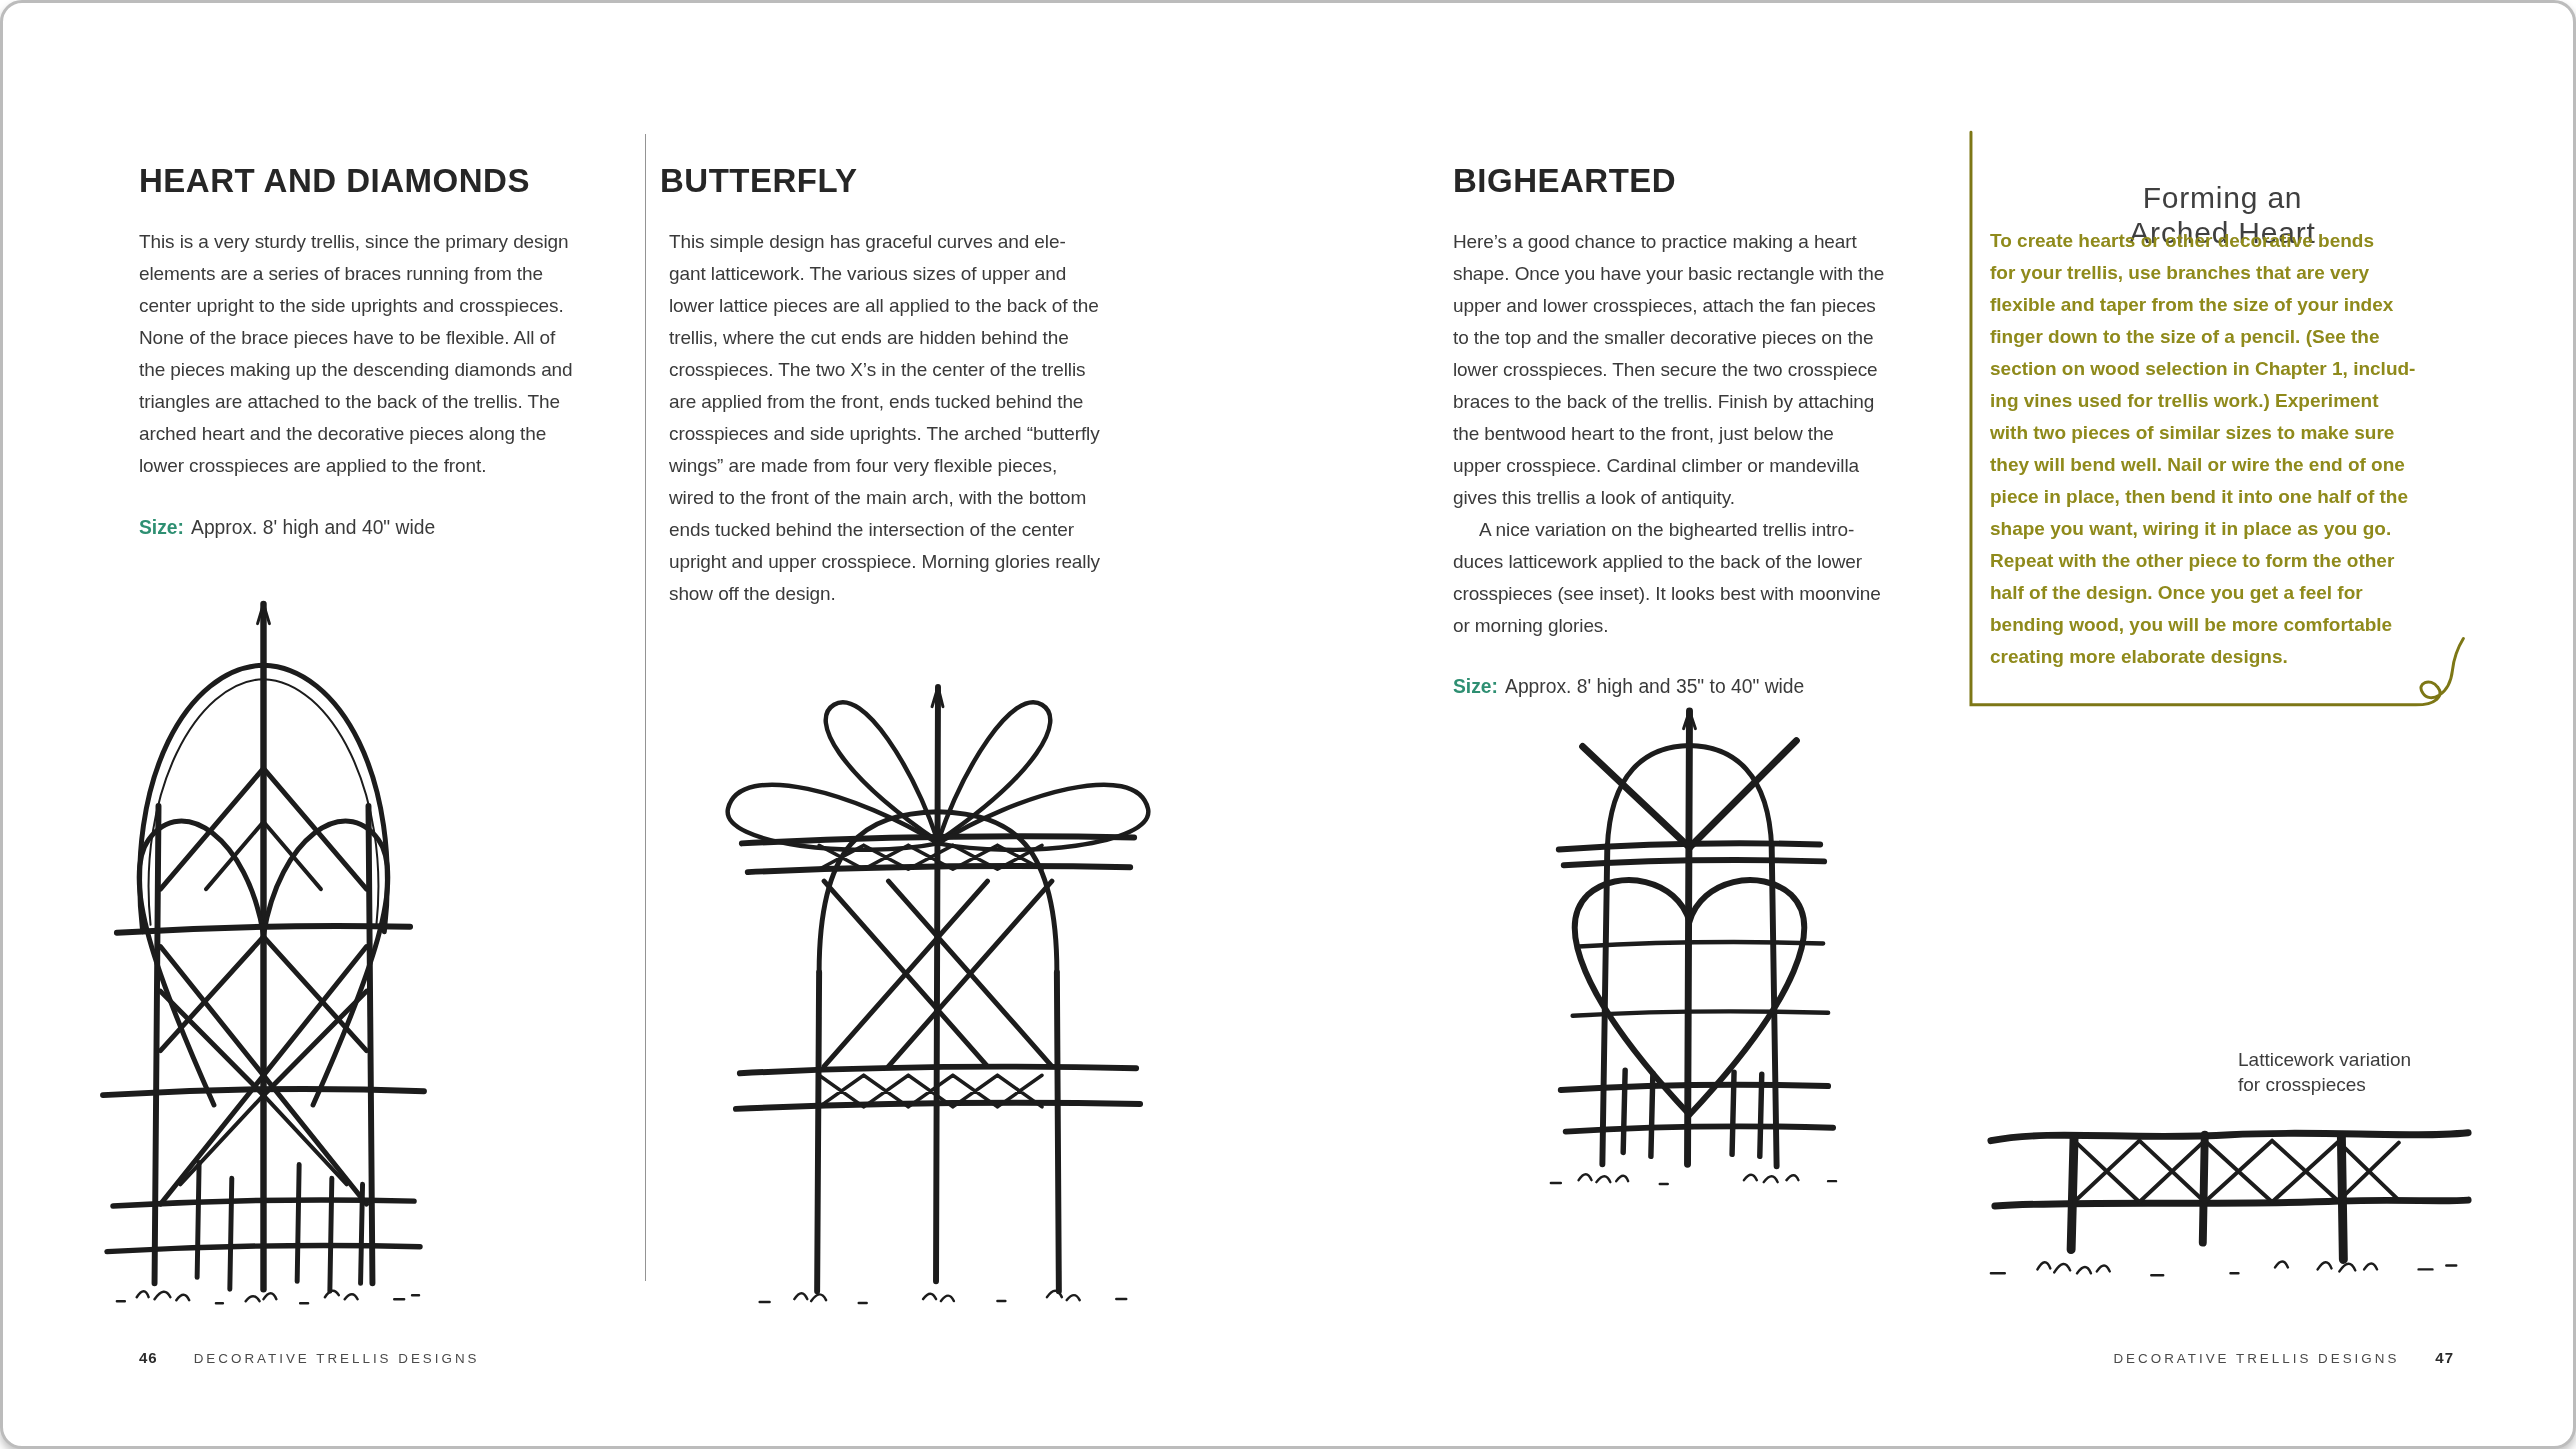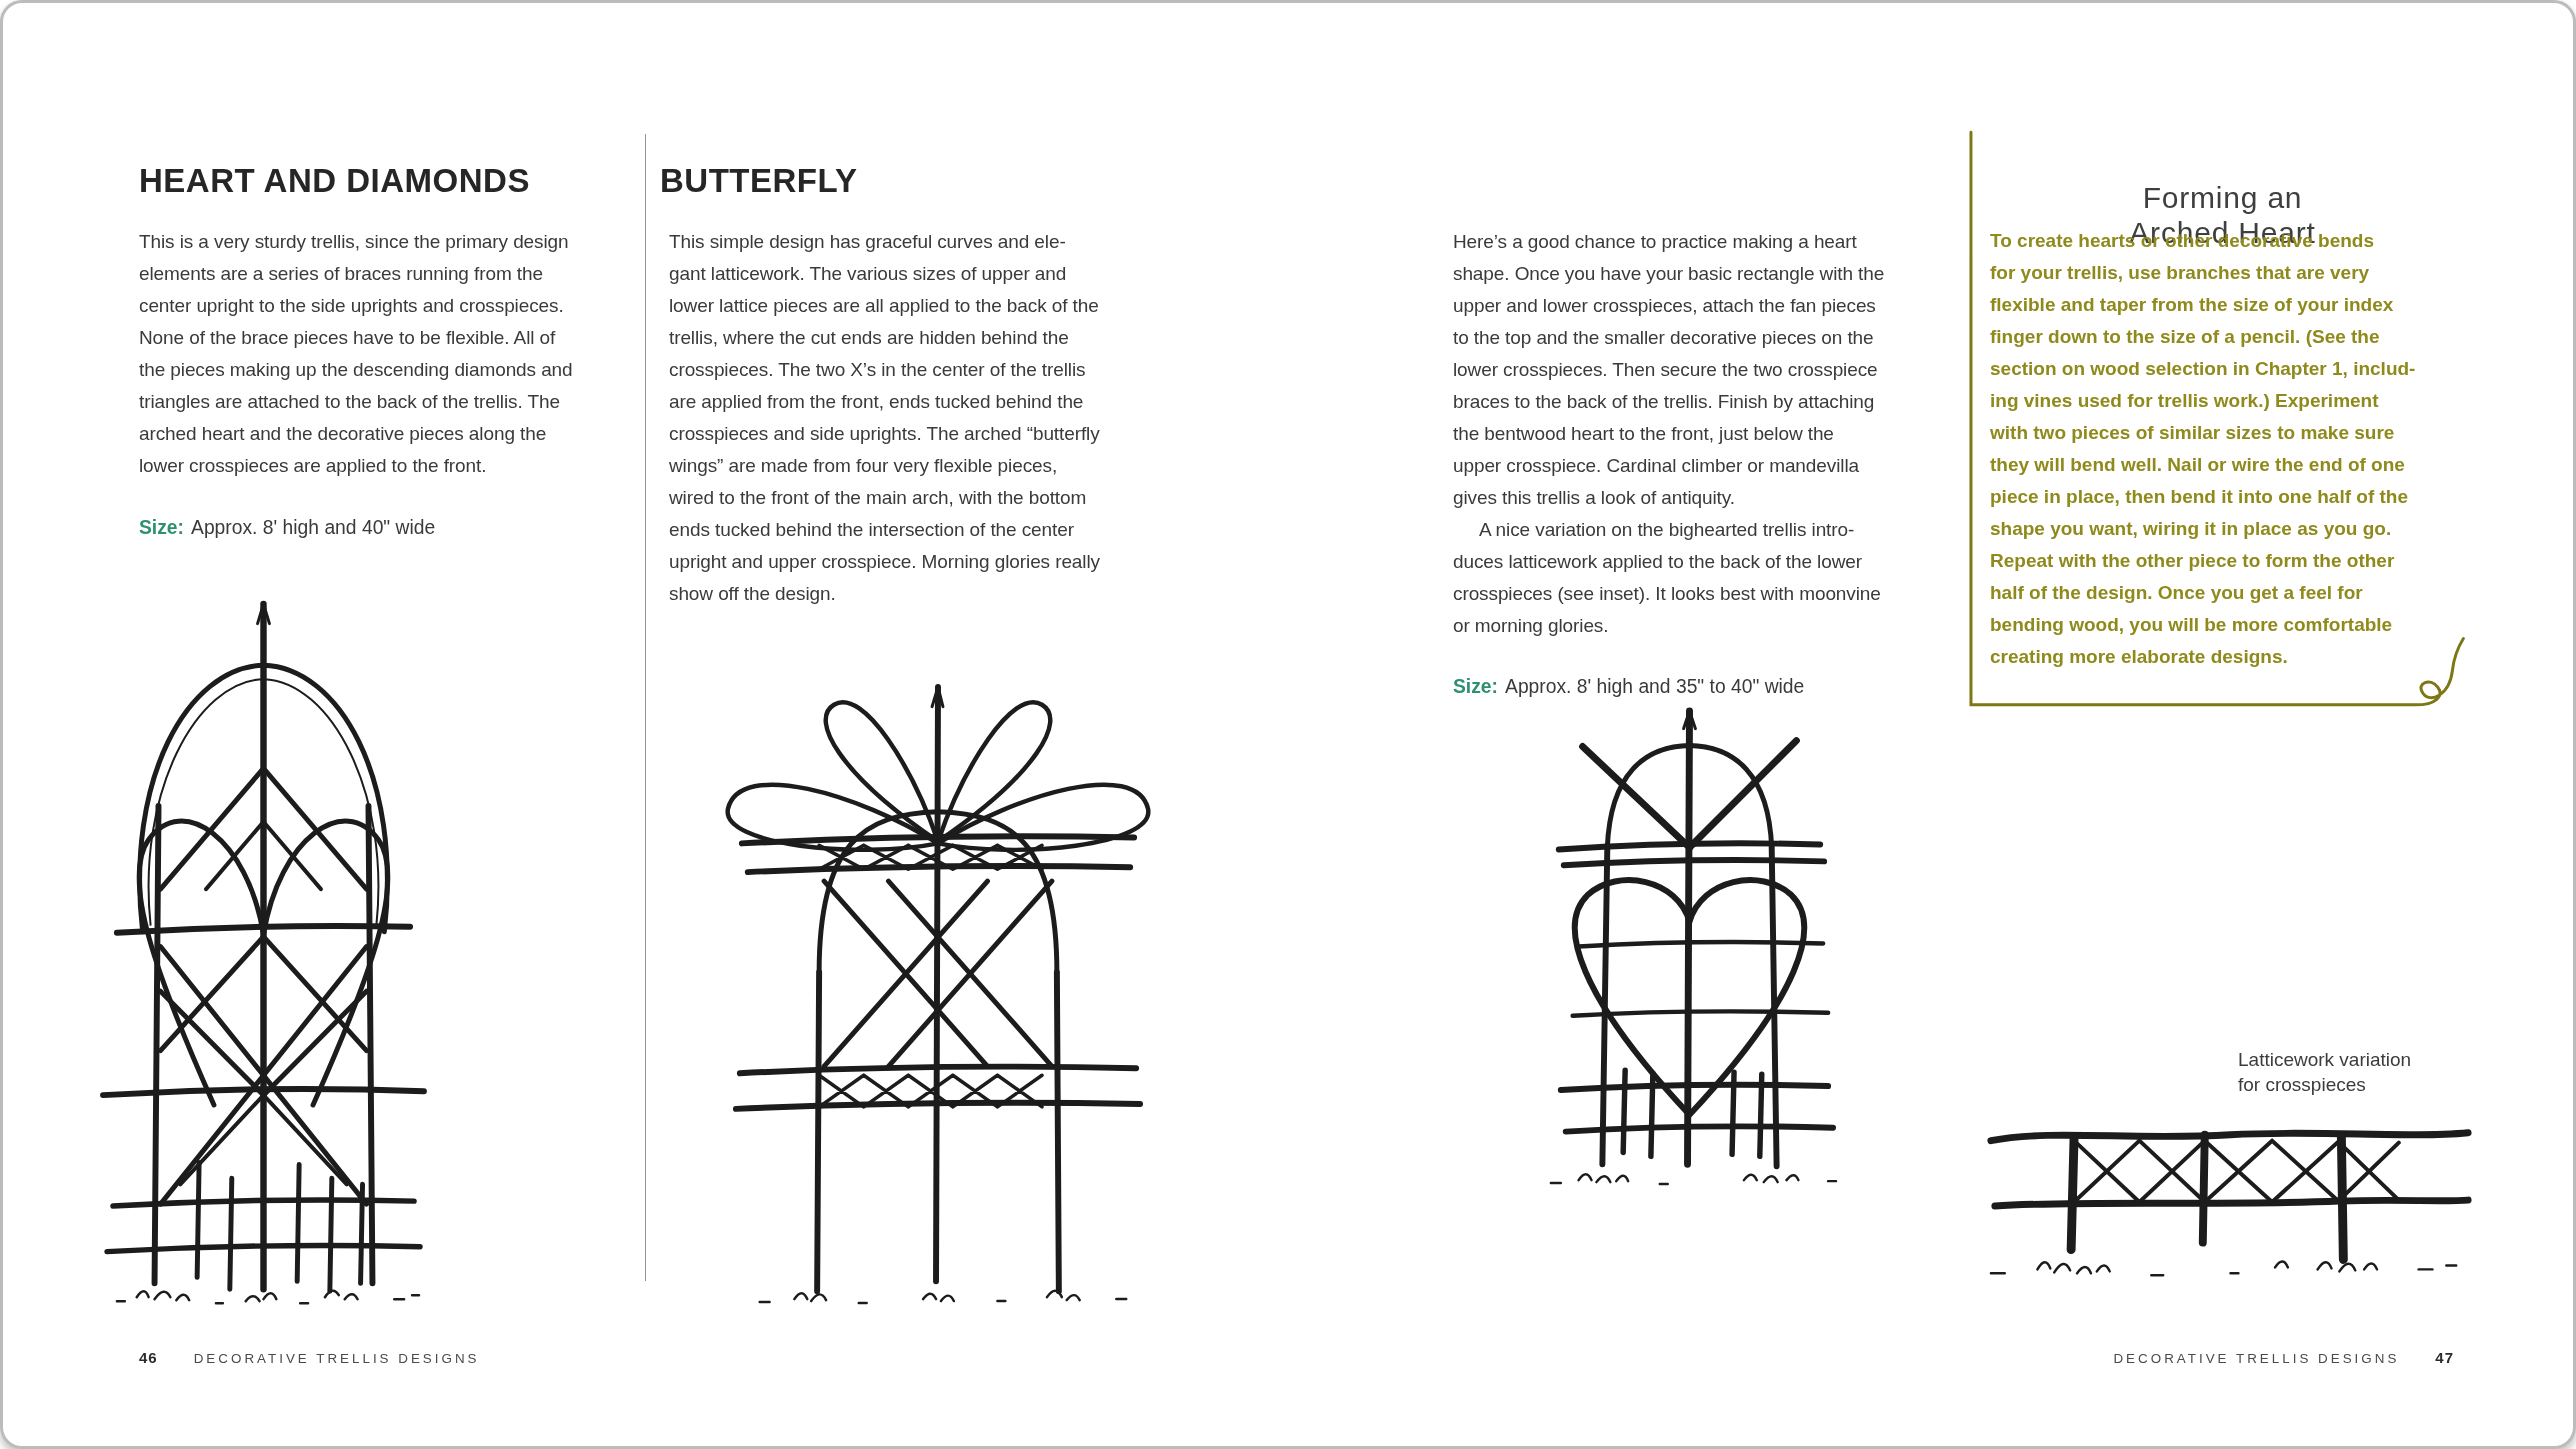--- a/index.html
+++ b/index.html
@@ -114,20 +114,21 @@
     <path d="M120,436 L165,404 M165,436 L120,404 M165,436 L210,404 M210,436 L165,404 M210,436 L255,404 M255,436 L210,404 M255,436 L300,404 M300,436 L255,404 M300,436 L345,404 M345,436 L300,404" stroke-width="3.5"></path>
     <path d="M95,630 q8,-12 13,0 M112,632 q9,-13 15,-1 M225,630 q8,-11 13,0 M243,632 q8,-11 13,0 M350,628 q9,-13 15,0 M370,631 q8,-10 13,0" stroke-width="2.5"></path>
     <path d="M60,633 h10 M160,634 h8 M300,632 h8 M420,630 h10" stroke-width="2.5"></path>
   </svg>
 
   <div class="abs footer" style="left:136px;top:1347px;">
     <span class="pnum">46</span>
     <span class="rtitle">DECORATIVE TRELLIS DESIGNS</span>
   </div>
 
+  <h2 class="abs col-title" style="left:1450px;top:133px;width:485px;">BIGHEARTED</h2>
   <p class="abs body-text" style="left:1450px;top:204px;width:500px;">Here’s a good chance to practice making a heart
 shape. Once you have your basic rectangle with the
 upper and lower crosspieces, attach the fan pieces
 to the top and the smaller decorative pieces on the
 lower crosspieces. Then secure the two crosspiece
 braces to the back of the trellis. Finish by attaching
 the bentwood heart to the front, just below the
 upper crosspiece. Cardinal climber or mandevilla
 gives this trellis a look of antiquity.
 &nbsp;&nbsp;&nbsp;&nbsp;&nbsp;A nice variation on the bighearted trellis intro-

